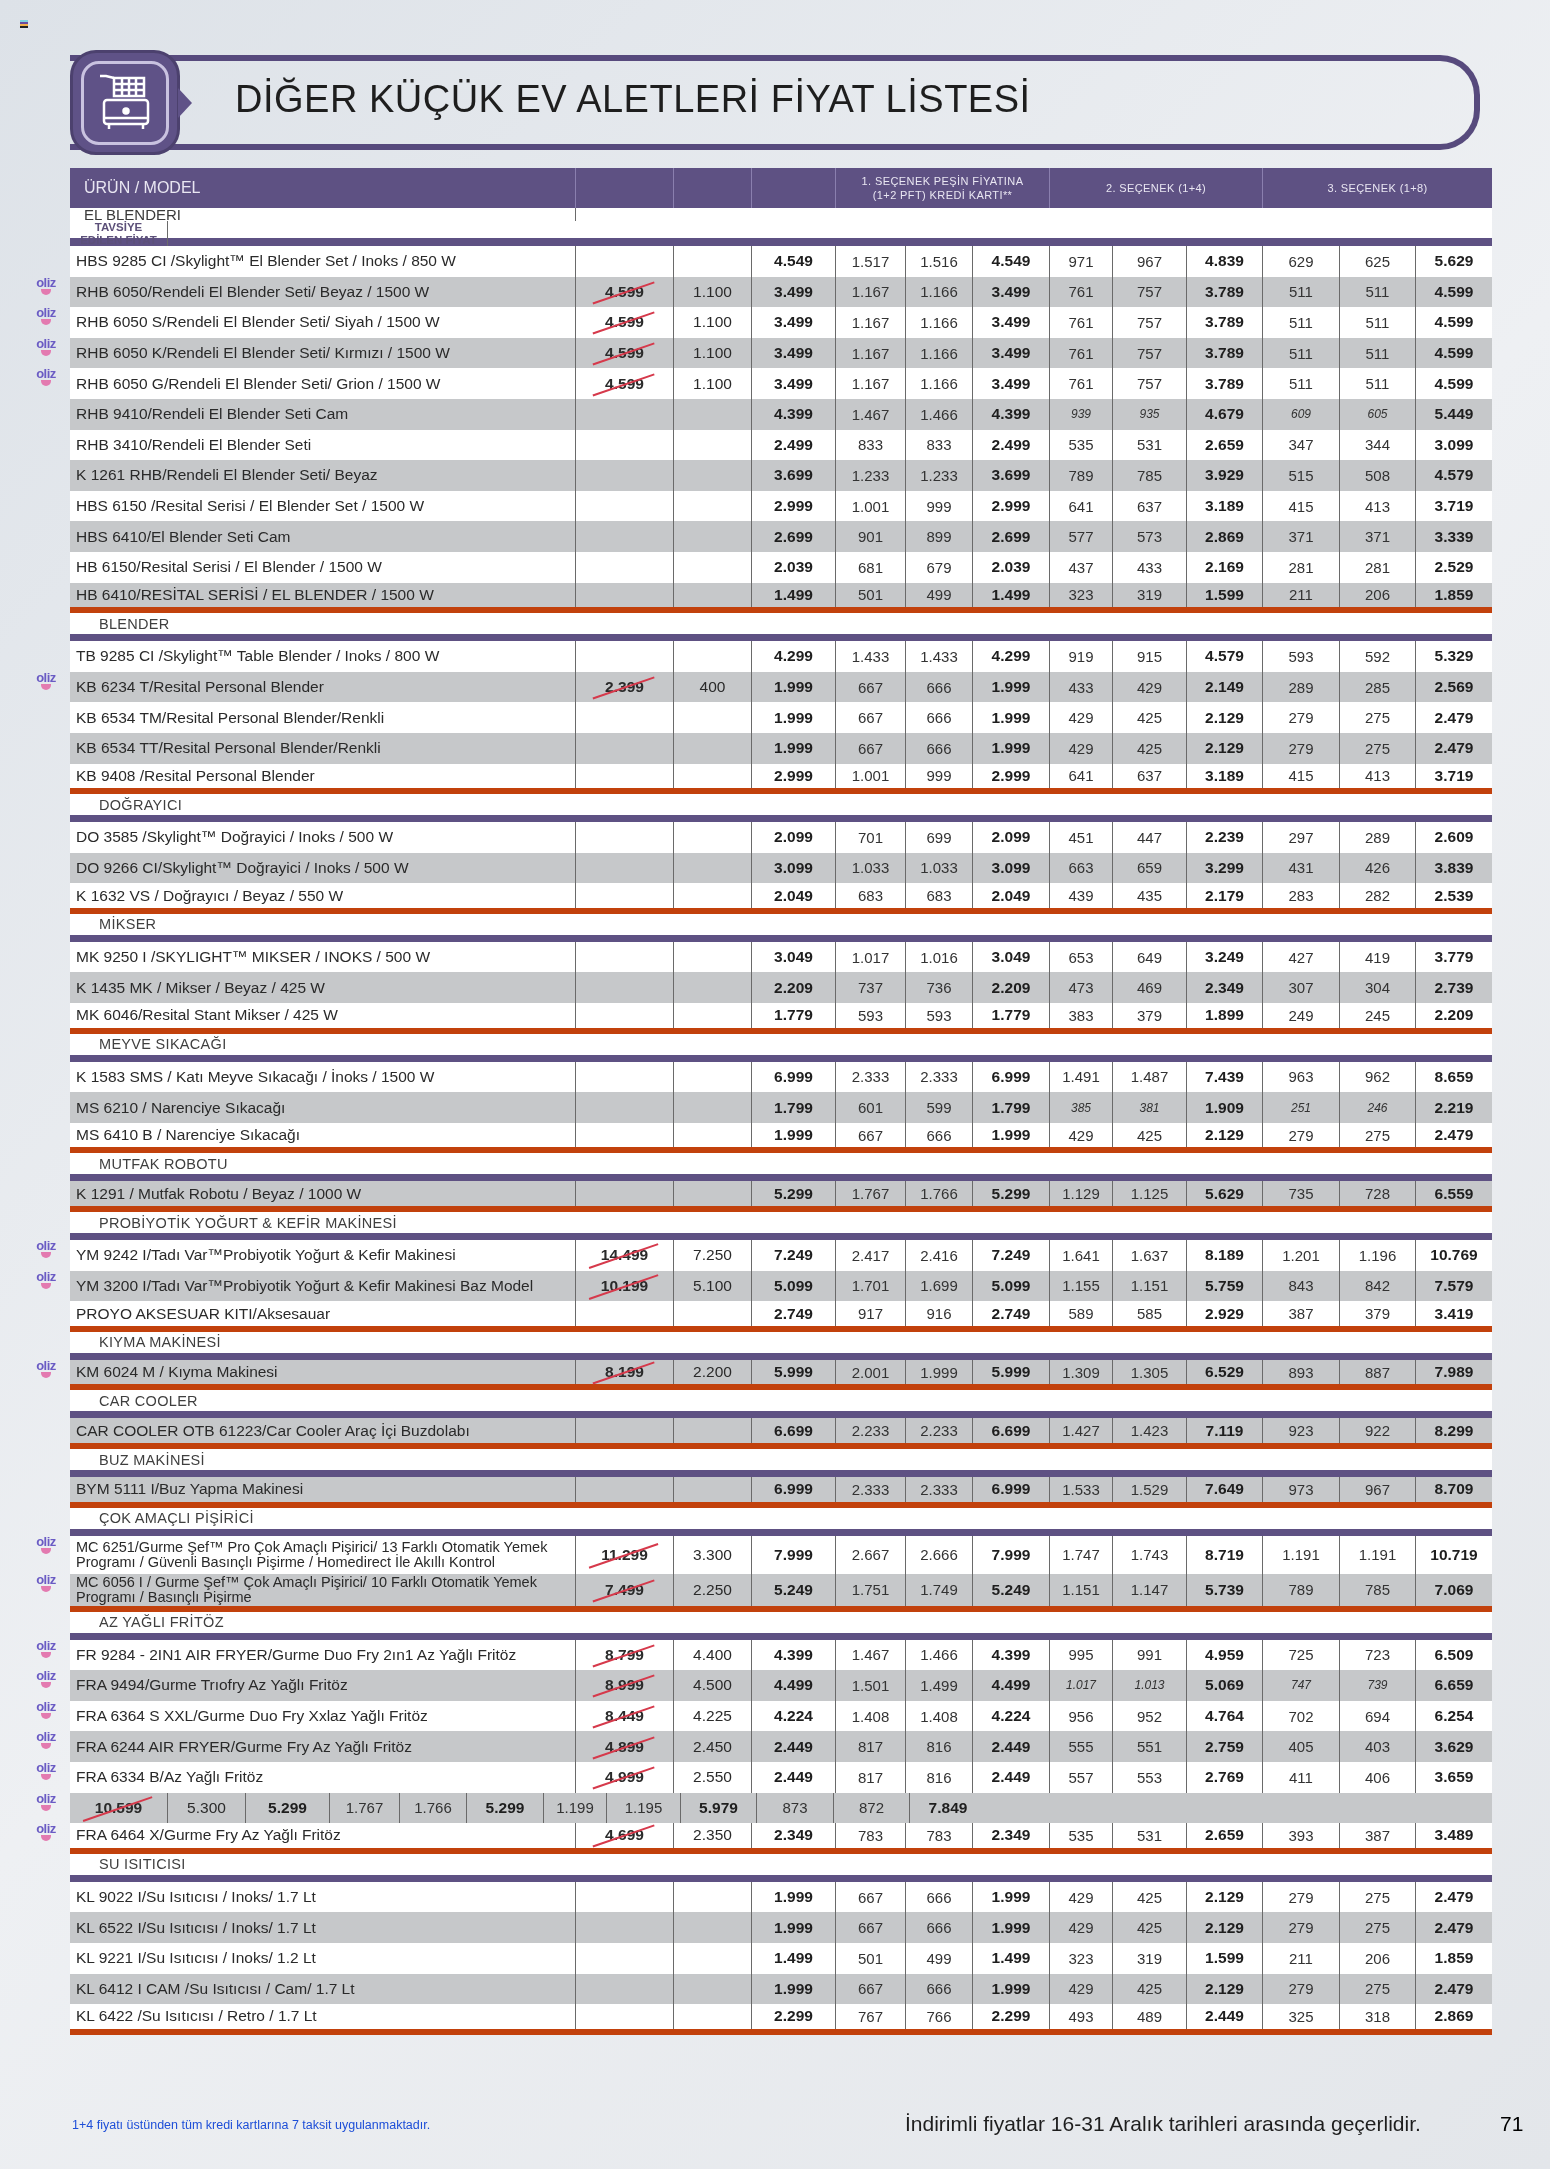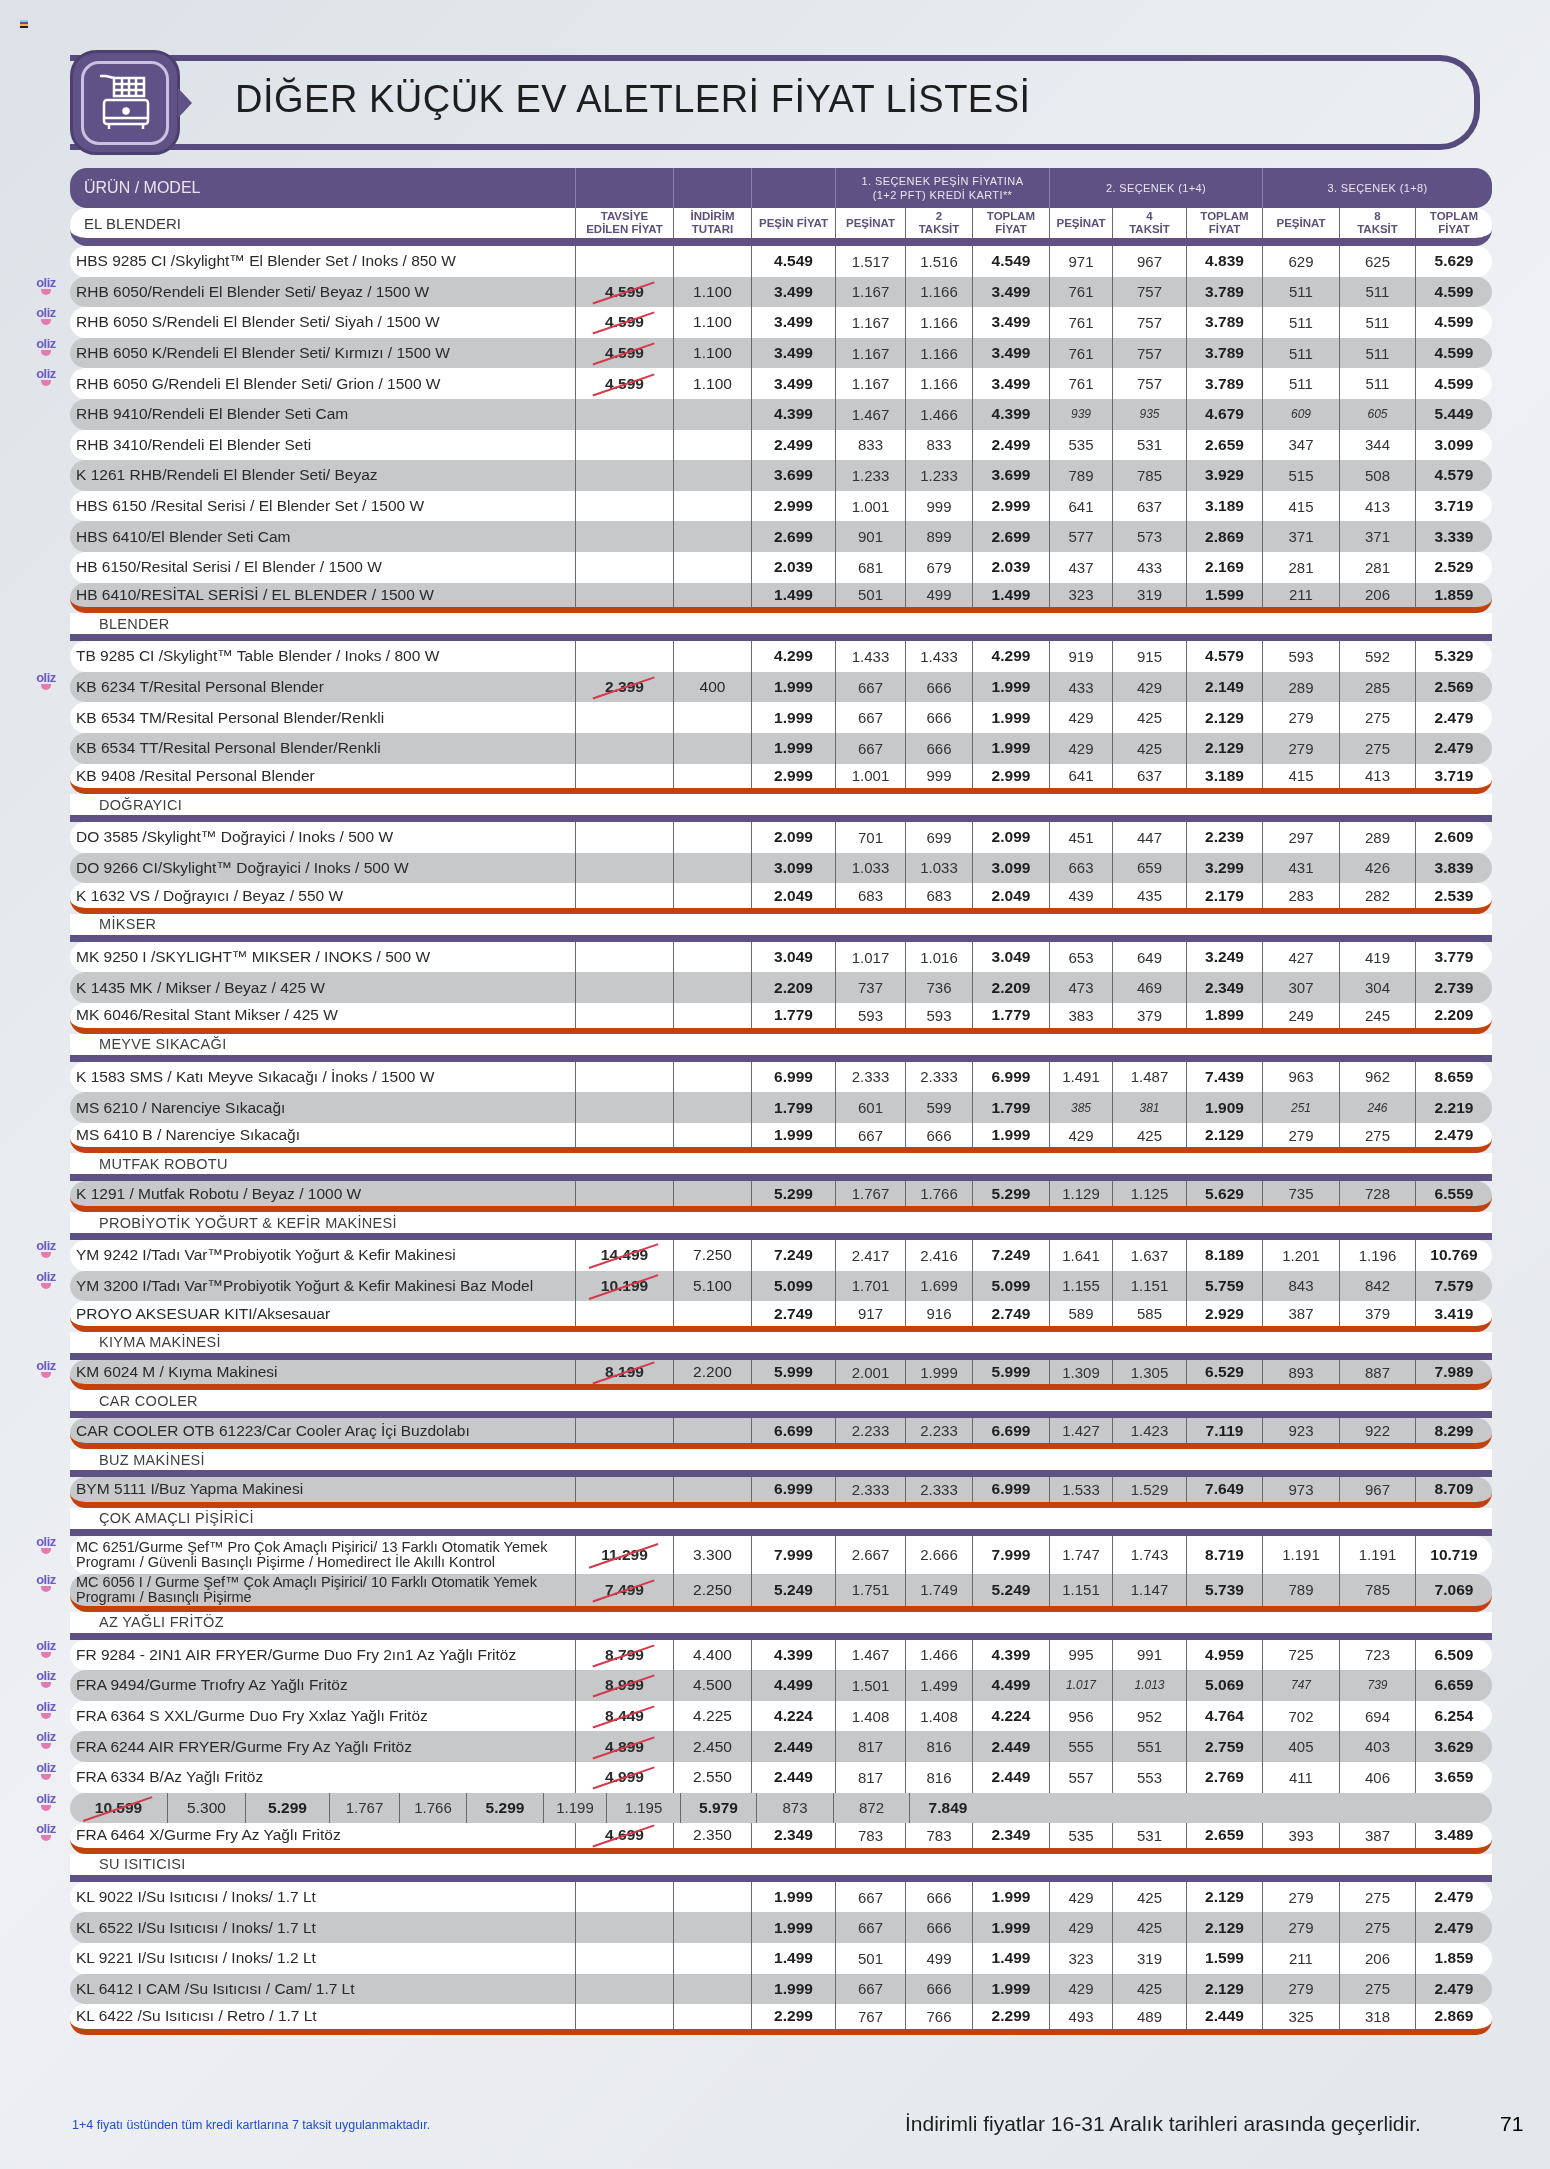--- a/index.html
+++ b/index.html
@@ -34,21 +34,21 @@
     border-left:14px solid #5f5287;
   }
   .title {
     position:absolute; left:235px; top:78px;
     font-family:"Liberation Sans", sans-serif; font-weight:400; font-size:38px;
     letter-spacing:0.5px; color:#1e1e1e;
   }
 
   
   .tbl { position:absolute; left:70px; top:168px; width:1422px; }
-  .row { display:flex; width:100%;border-radius:17px; }
+  .row { display:flex; width:100%; }
   .c { flex:0 0 auto; display:flex; align-items:center; justify-content:center;
        border-right:1px solid #6a6a6a; font-size:15.5px; }
   .c:last-child { border-right:none; }
   .c.name { width:506px; justify-content:flex-start; padding-left:6px; border-right:1px solid #6a6a6a; white-space:nowrap; overflow:hidden; }
   .c.tav  { width:98px; }
   .c.ind  { width:78px; }
   .c.pes  { width:84px; }
   .c.s1a  { width:70px; }
   .c.s1b  { width:67px; }
   .c.s1c  { width:77px; }
@@ -56,21 +56,21 @@
   .c.s2b  { width:74px; }
   .c.s2c  { width:76px; }
   .c.s3a  { width:77px; }
   .c.s3b  { width:76px; }
   .c.s3c  { width:76px; }
 
   .hdr1 { background:#5e5183; color:#e9e6f2; height:40px; }
   .hdr1 .c { border-right:1px solid #8a7fae; font-size:15px; }
   .hdr1 .name { font-size:16px; padding-left:14px; border-right:1px solid #8a7fae; }
   .hdr1 .grp { font-size:11px; line-height:14px; text-align:center; letter-spacing:0.4px; }
-  .hdr2 { background:#fff; height:38px; border-bottom:8px solid #5e5183; }
+  .hdr2 { background:#fff; height:38px; border-bottom:8px solid #5e5183;flex-direction:column; }
   .hdr2 .c { font-size:11.5px; color:#5c5079; text-align:center; line-height:13px; font-weight:600; }
   .hdr2 .name { font-size:15px; color:#3a3a3a; font-weight:400; padding-left:14px; }
 
   .sec { background:#fff; height:28px; display:flex; align-items:center; padding-left:29px;
          font-size:14.5px; color:#3f3f3f; letter-spacing:0.3px; border-bottom:7px solid #5e5183; }
 
   .drow { height:30.6px; background:#fff; }
   .drow.g { background:#c6c8ca; }
   .drow .b { font-weight:700; color:#1e1e1e; }
   .drow .n { color:#333; font-size:15px; }

